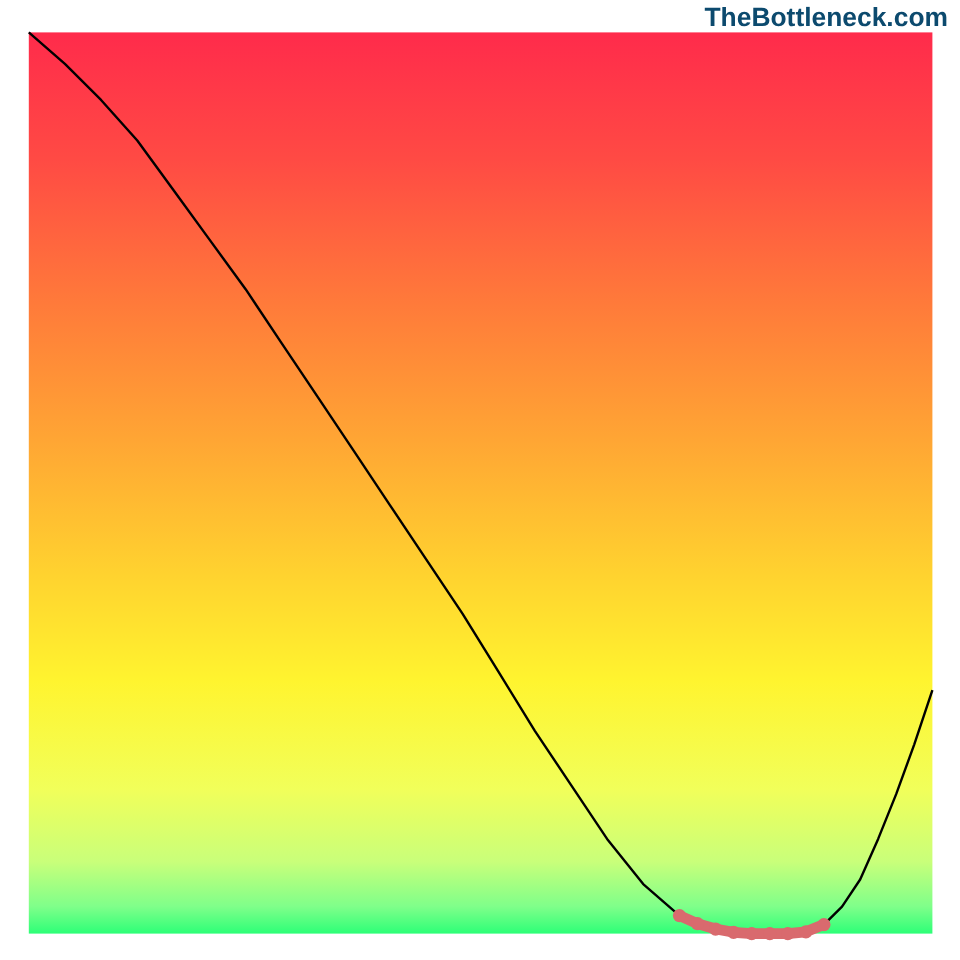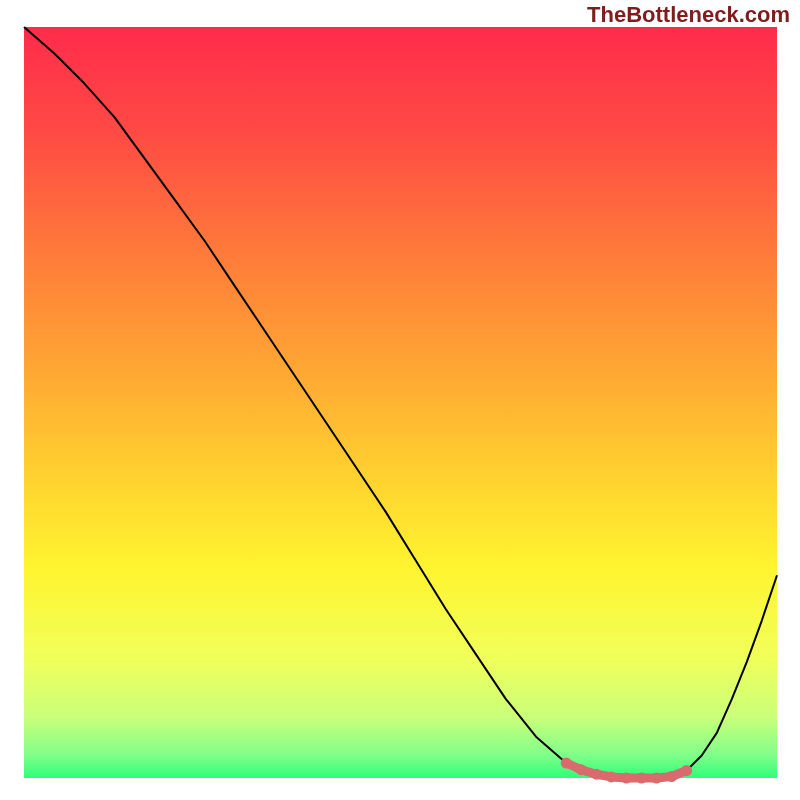--- a/index.html
+++ b/index.html
@@ -14,21 +14,21 @@
     position: relative;
     width: 800px;
     height: 800px;
   }
   .watermark {
     position: absolute;
     top: 2px;
     right: 10px;
     font-size: 22px;
     font-weight: bold;
-    color: #7f1d1d;
+    color: #0c4a6e;
     z-index: 10;
   }
   svg.chart {
     position: absolute;
     left: 0;
     top: 0;
     width: 800px;
     height: 800px;
   }
 </style>

